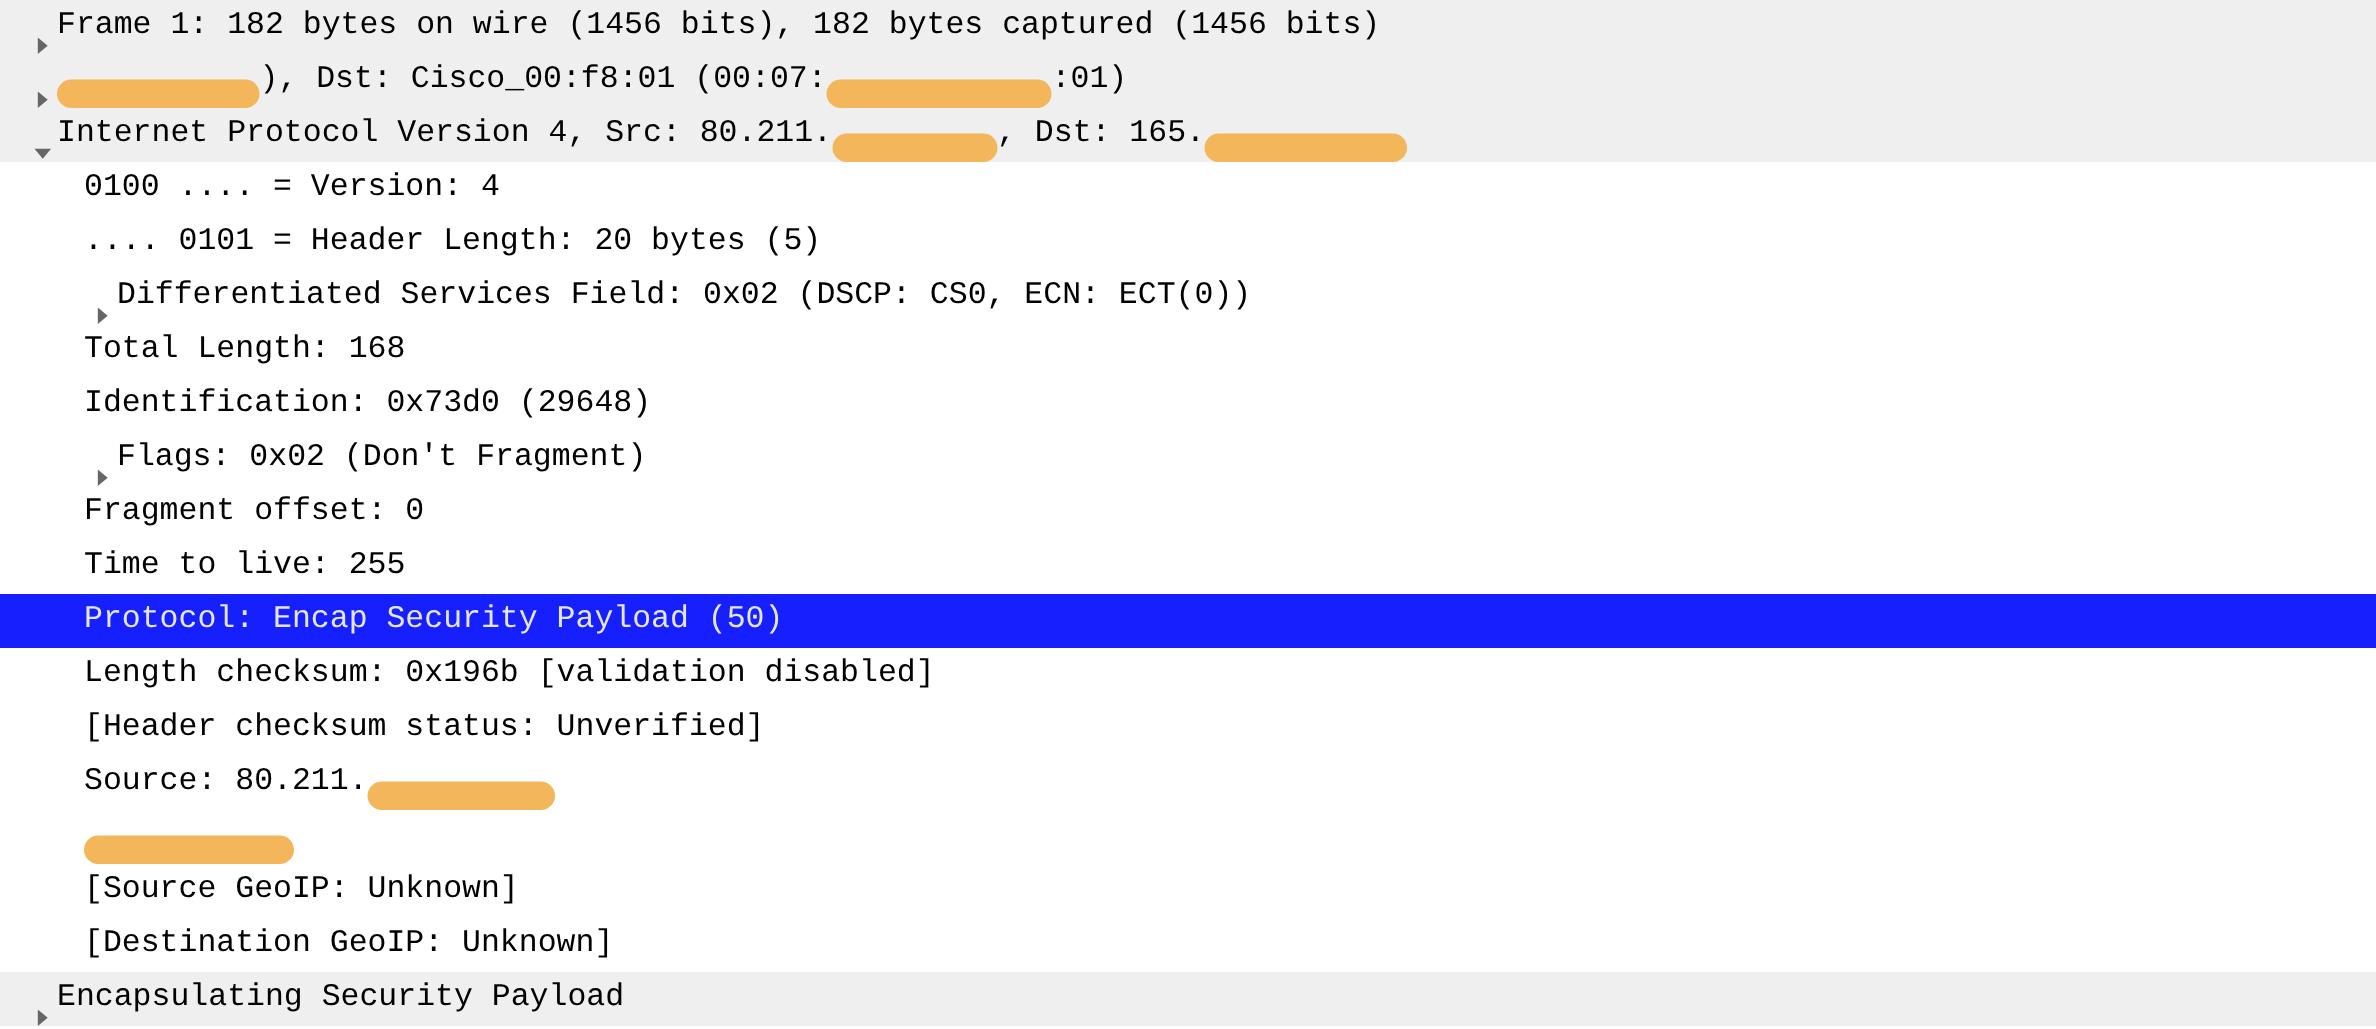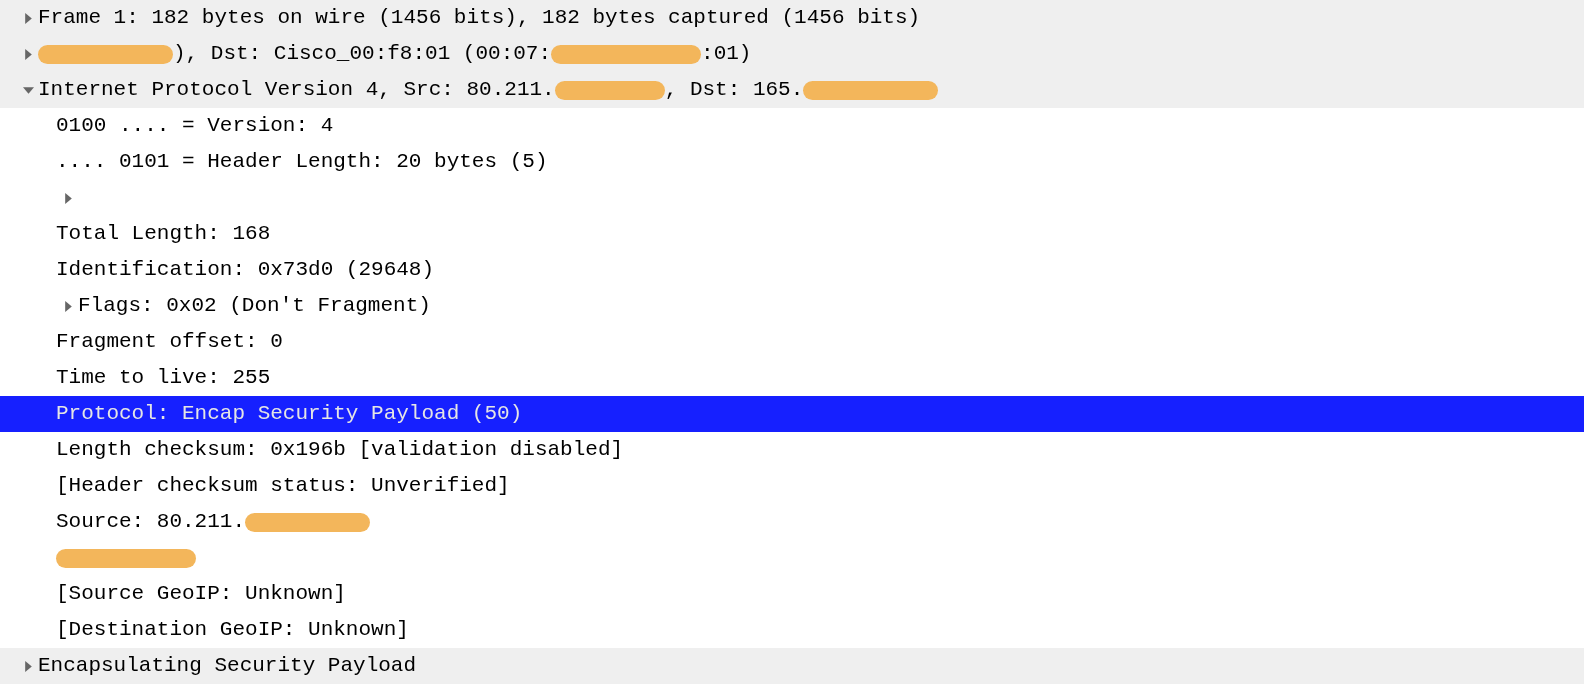--- a/index.html
+++ b/index.html
@@ -1,16 +1,16 @@
 <!DOCTYPE html>
 <html><head>
 <meta charset="utf-8">
 <style>
   html,body{margin:0;padding:0;font-family:Menlo,Consolas,"Courier New",monospace;font-size:21px;line-height:36px;color:#000;background:#fff;width:1584px}
-  .row{display:flex;align-items:center;height:36px;white-space:pre}
+  .row{display:flex;align-items:flex-end;height:36px;white-space:pre}
   .tri{display:inline-flex;width:20px;justify-content:center;color:#666}
   .tri svg{width:11px;height:11px}
   .pad0{width:18px;display:inline-block}
   .ind2{padding-left:56px}
   .shade{background:#efefef}
   .sel{background:#1620ff;color:#e5e5e5}
   .redact{display:inline-block;height:19px;border-radius:10px;background:#f3b65b;vertical-align:-3px}
 </style>
 </head>
 <body>
@@ -46,20 +46,21 @@
 </div>
 
 <div class="row ind2"><span>0100 .... = Version: 4</span></div>
 <div class="row ind2"><span>.... 0101 = Header Length: 20 bytes (5)</span></div>
 
 <div class="row">
   <span style="width:58px;display:inline-block"></span>
   <span class="tri"><svg viewBox="0 0 10 10">
         <path d="M2 0 L8 5 L2 10 Z" fill="#666"></path>
       </svg></span>
+  <span>Differentiated Services Field: 0x02 (DSCP: CS0, ECN: ECT(0))</span>
 </div>
 
 <div class="row ind2"><span>Total Length: 168</span></div>
 <div class="row ind2"><span>Identification: 0x73d0 (29648)</span></div>
 
 <div class="row">
   <span style="width:58px;display:inline-block"></span>
   <span class="tri"><svg viewBox="0 0 10 10">
         <path d="M2 0 L8 5 L2 10 Z" fill="#666"></path>
       </svg></span>

